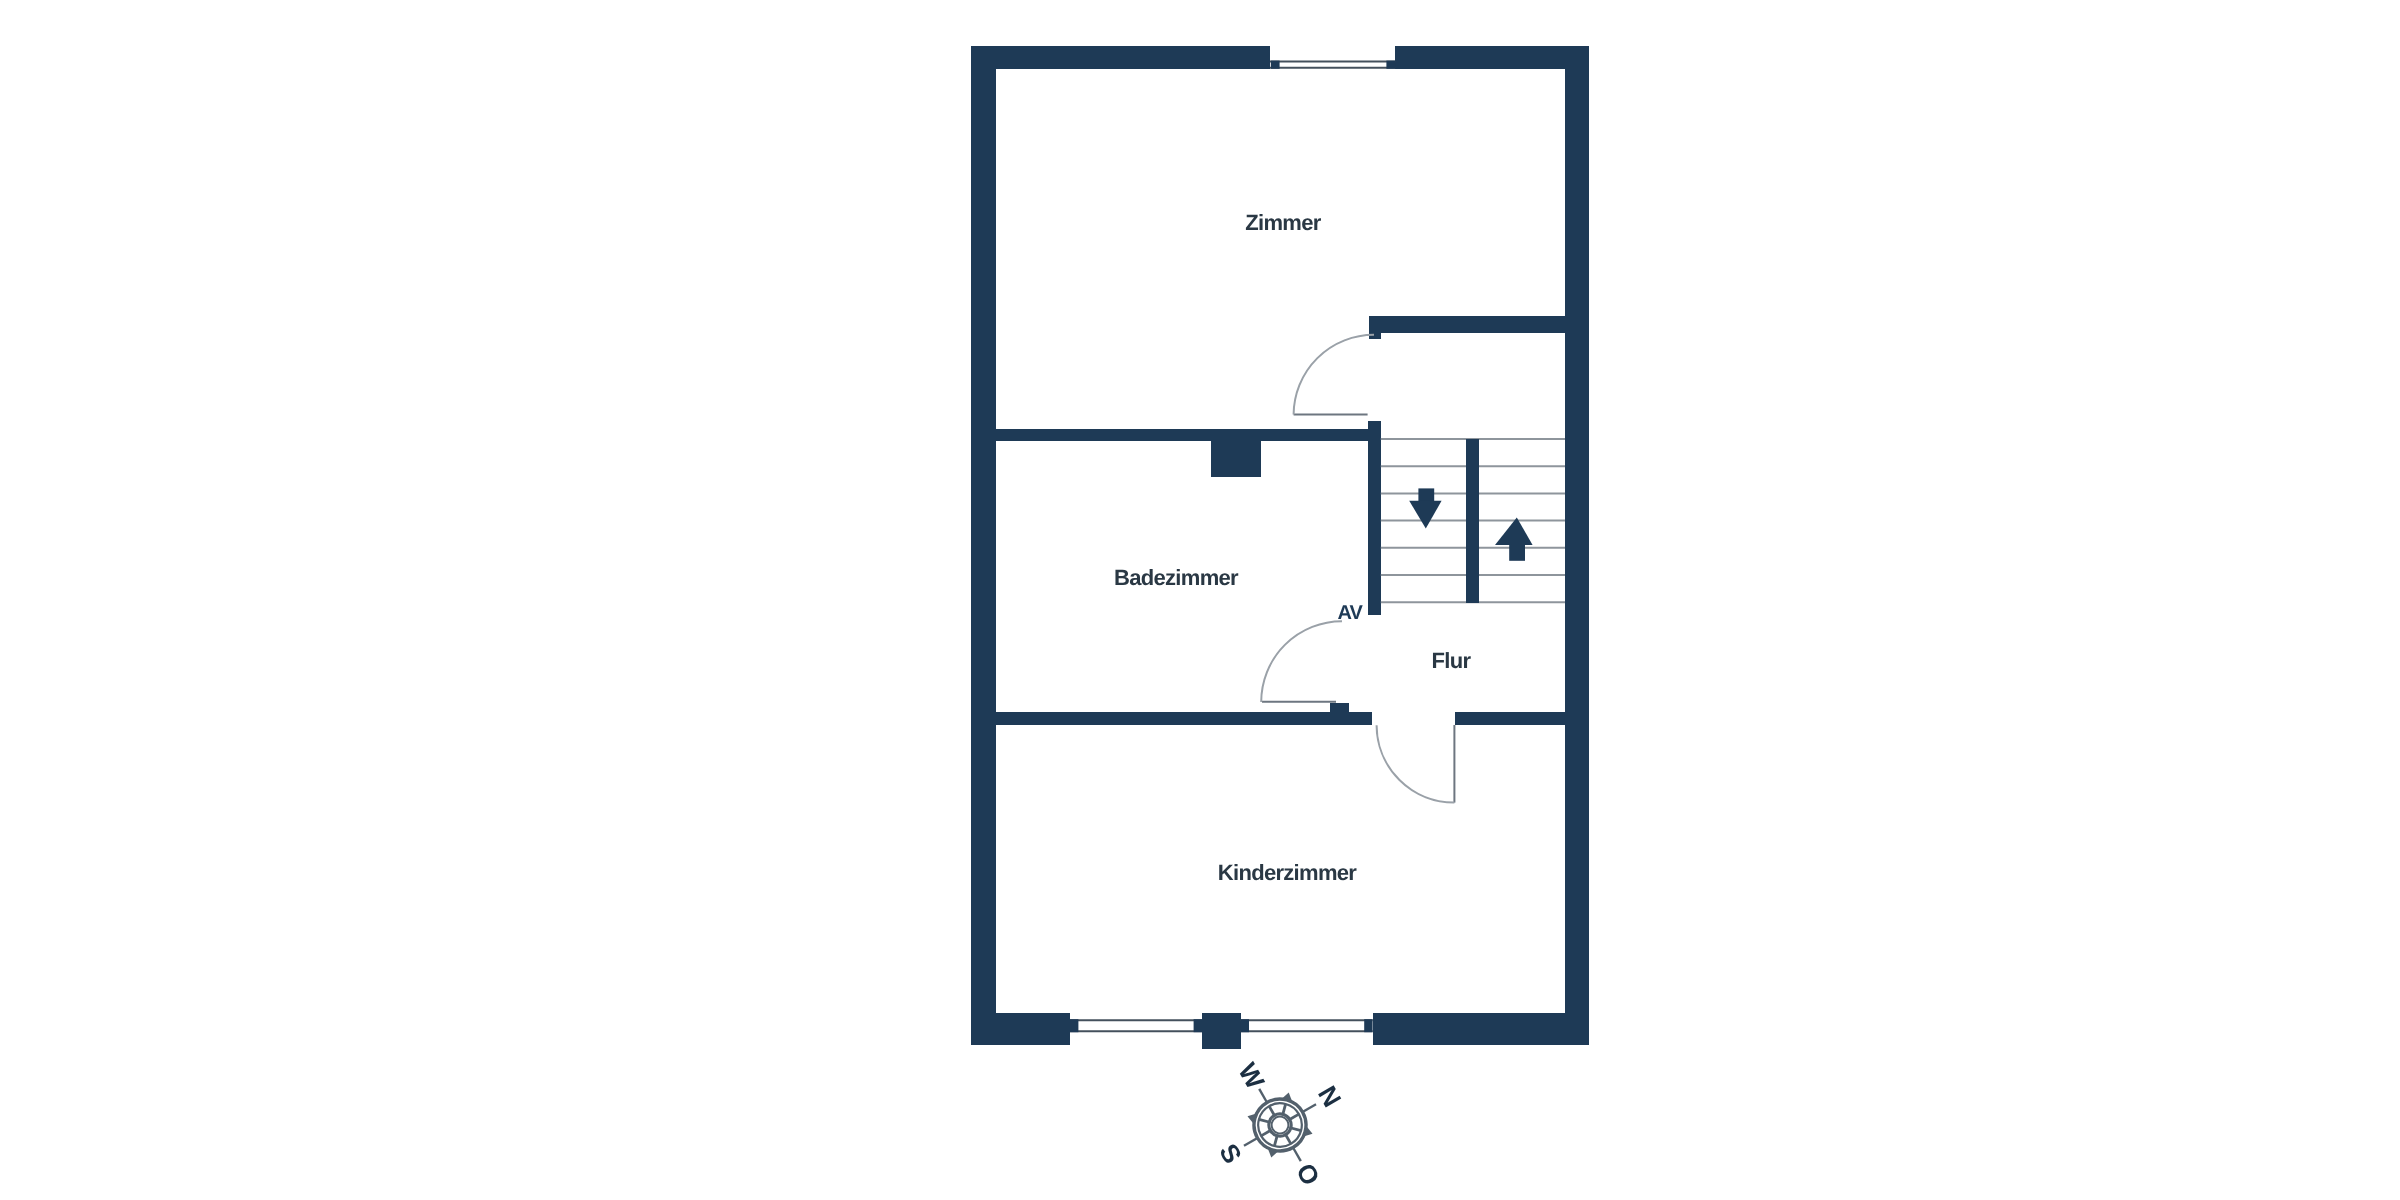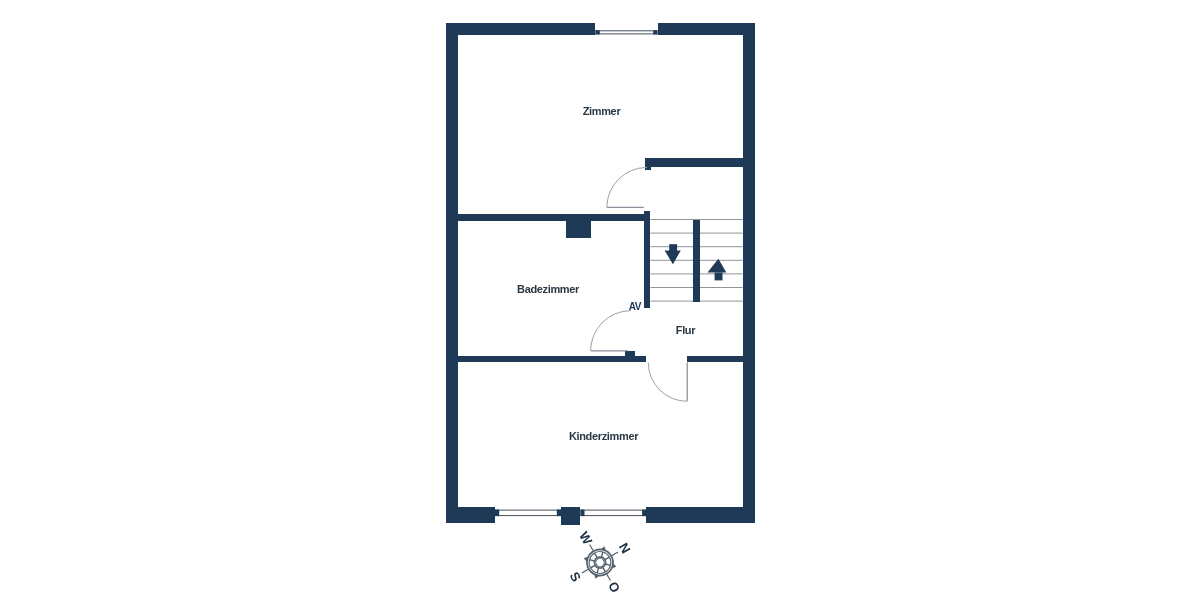--- a/index.html
+++ b/index.html
@@ -1,16 +1,16 @@
 <!DOCTYPE html>
 <html><head>
 <meta charset="utf-8">
 <style>
   html,body{margin:0;padding:0;background:#ffffff;}
-  .stage{position:relative;width:983px;height:600px;background:#ffffff;overflow:hidden;}
+  .stage{position:relative;width:983px;height:600px;background:#ffffff;overflow:hidden;margin-left:40px;}
   svg{position:absolute;left:0;top:0;}
   text{font-family:"Liberation Sans", sans-serif;}
 </style>
 </head>
 <body>
 <div class="stage">
 <svg width="1200" height="600" viewBox="0 0 1200 600">
   <g shape-rendering="crispEdges">
 
   <rect x="445.5" y="23" width="149.5" height="11.5" fill="#1e3a56"></rect>

